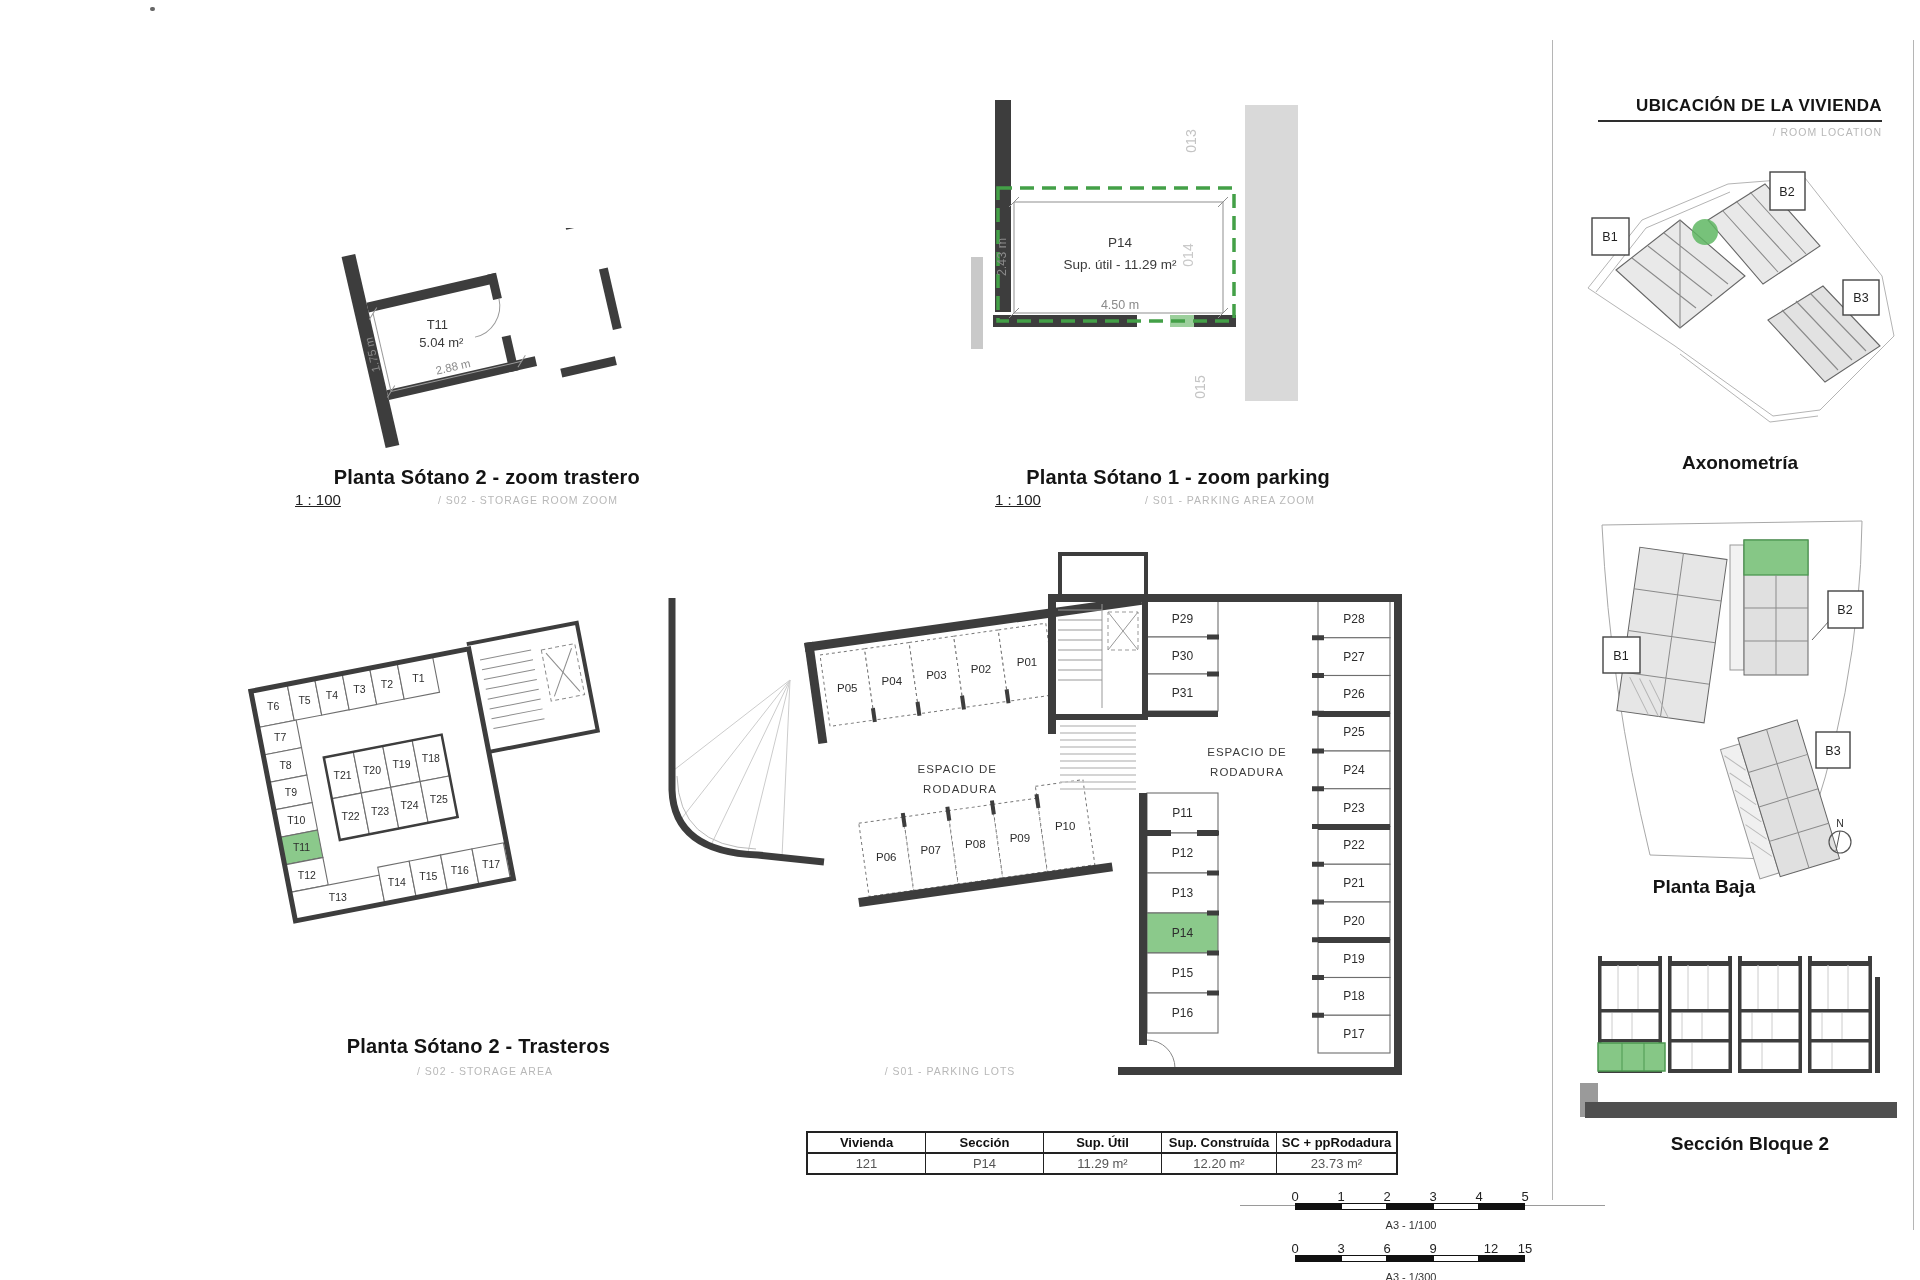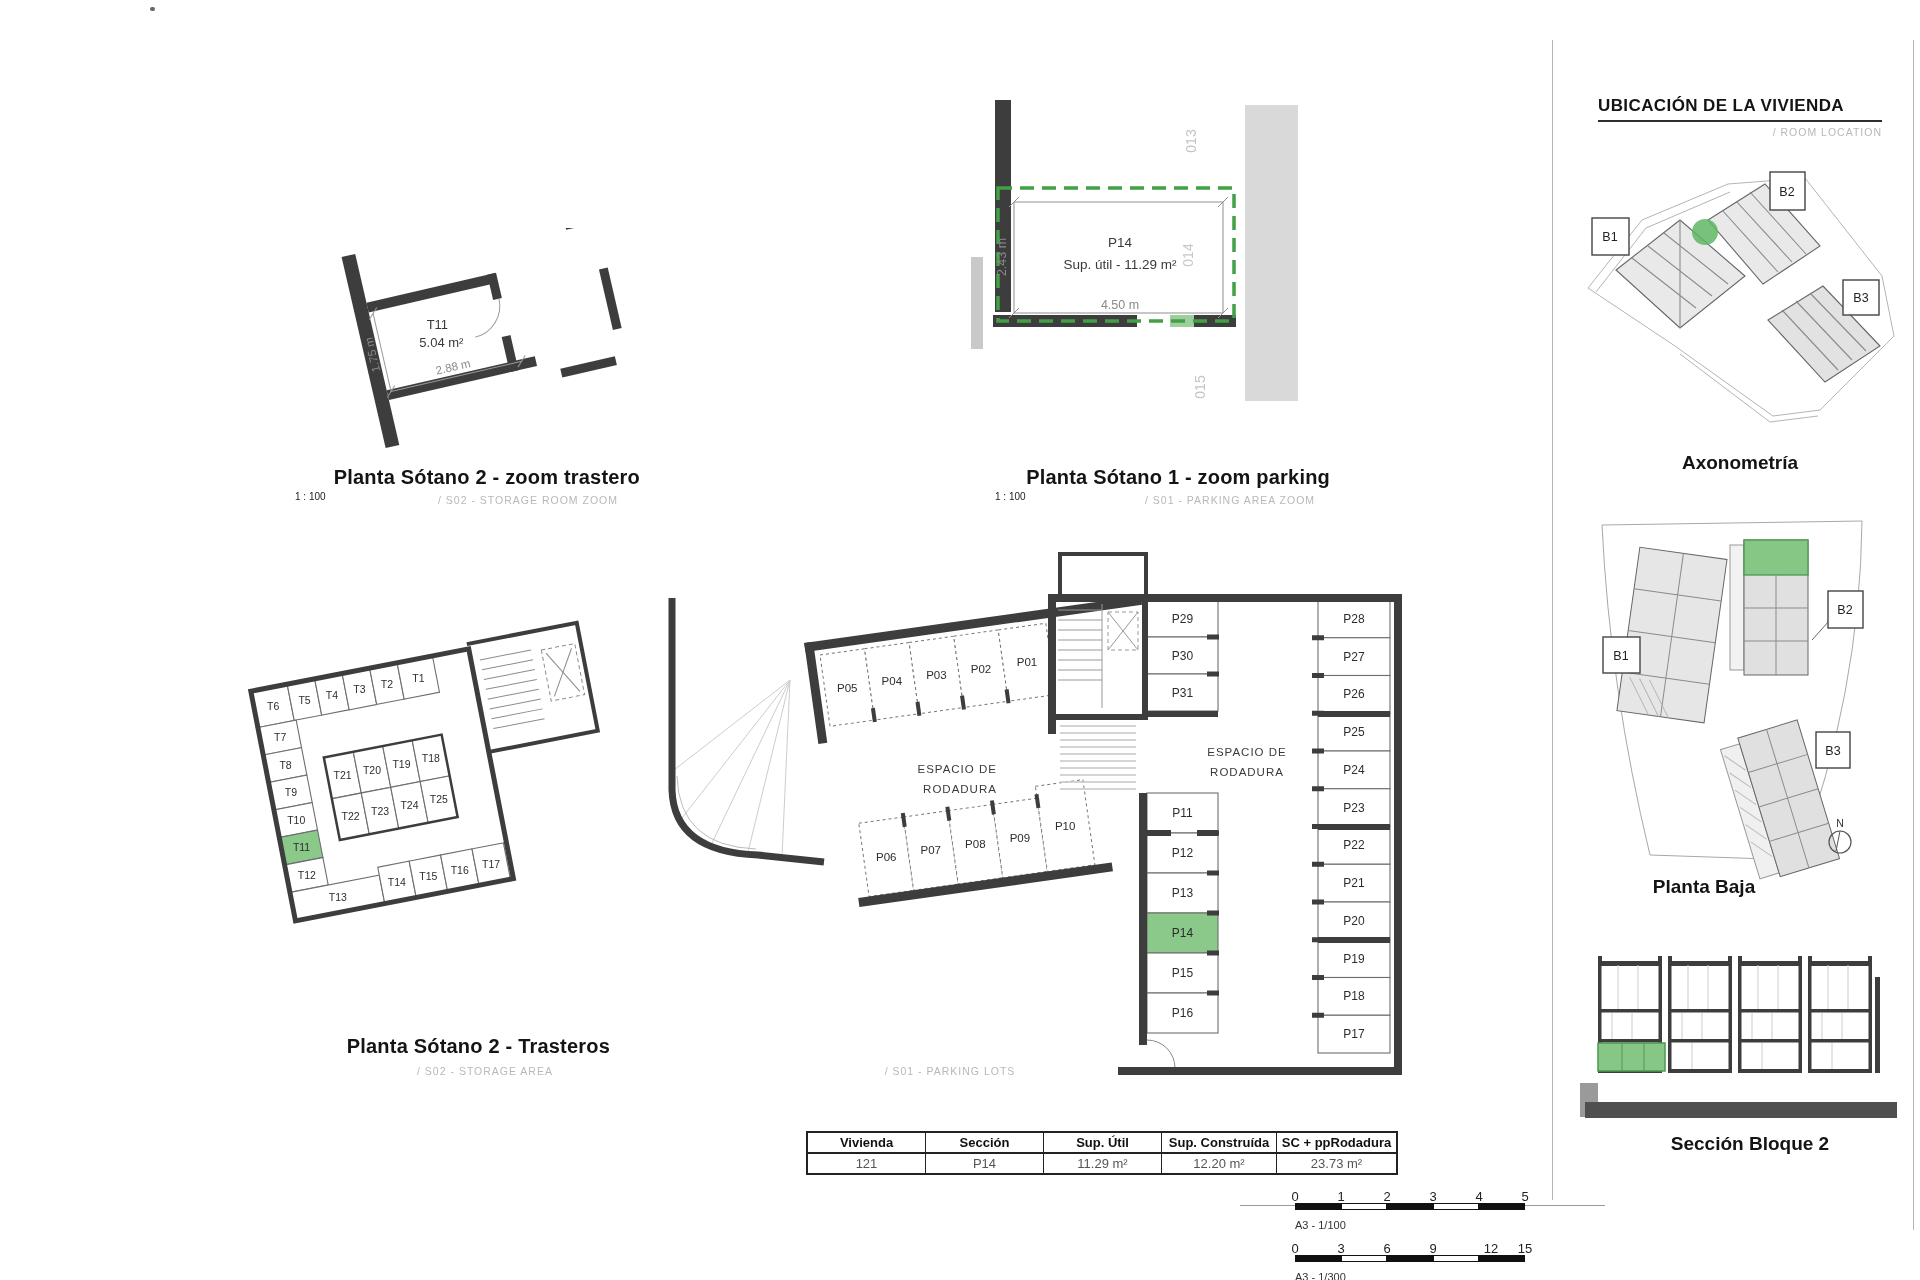--- a/index.html
+++ b/index.html
@@ -1,38 +1,38 @@
 <!DOCTYPE html>
 <html><head>
 <meta charset="utf-8">
 <style>
   html,body{margin:0;padding:0;background:#fff;}
   .sheet{position:relative;width:1920px;height:1280px;background:#ffffff;overflow:hidden;
          font-family:"Liberation Sans", sans-serif;color:#1a1a1a;}
   .abs{position:absolute;}
   .h1{font-size:20px;font-weight:bold;text-align:right;color:#141414;letter-spacing:.2px;}
   .h2{font-size:19px;font-weight:bold;text-align:center;color:#141414;}
-  .scale{font-size:10px;color:#222;}
+  .scale{font-size:15px;color:#222;text-decoration:underline;}
   .sub{font-size:10.5px;letter-spacing:1px;color:#b8b8b8;white-space:nowrap;}
-  .panel-title{font-size:17px;font-weight:bold;text-align:left;letter-spacing:.4px;color:#141414;}
+  .panel-title{font-size:17px;font-weight:bold;text-align:right;letter-spacing:.4px;color:#141414;}
   .rule{border-top:2px solid #2e2e2e;height:0;}
   .table{border:2px solid #222;font-size:13px;background:#fff;}
   .trow{display:flex;height:19px;line-height:19px;text-align:center;}
   .thead{font-weight:bold;border-bottom:2px solid #222;color:#111;}
   .tval{color:#555;}
   .tc{border-right:1px solid #222;overflow:hidden;}
   .tc:last-child{border-right:none;}
   .sbar{width:232px;font-size:13px;color:#222;}
   .sb-ticks{position:relative;height:13px;}
   .sb-tick{position:absolute;top:0;transform:translateX(-50%);}
   .sb-bar{position:relative;height:9px;margin-top:1px;}
   .sb-seg{position:absolute;top:0;width:46px;height:7px;background:#111;border:1px solid #111;box-sizing:border-box;}
   .sb-seg.lite{background:#fff;}
   .sb-baseline{position:absolute;height:1px;background:#9a9a9a;top:16px;}
-  .sb-label{text-align:left;font-size:11px;margin-top:7px;color:#333;}
+  .sb-label{text-align:center;font-size:11px;margin-top:7px;color:#333;}
   svg text{font-family:"Liberation Sans", sans-serif;}
 </style>
 </head>
 <body>
 
 <div class="sheet">
 
   <div class="abs" style="left:150px;top:7px;width:5px;height:4px;background:#666;border-radius:2px;"></div>
 
   <svg class="abs" style="left:280px;top:228px;" width="360" height="232" viewBox="0 0 360 232">

